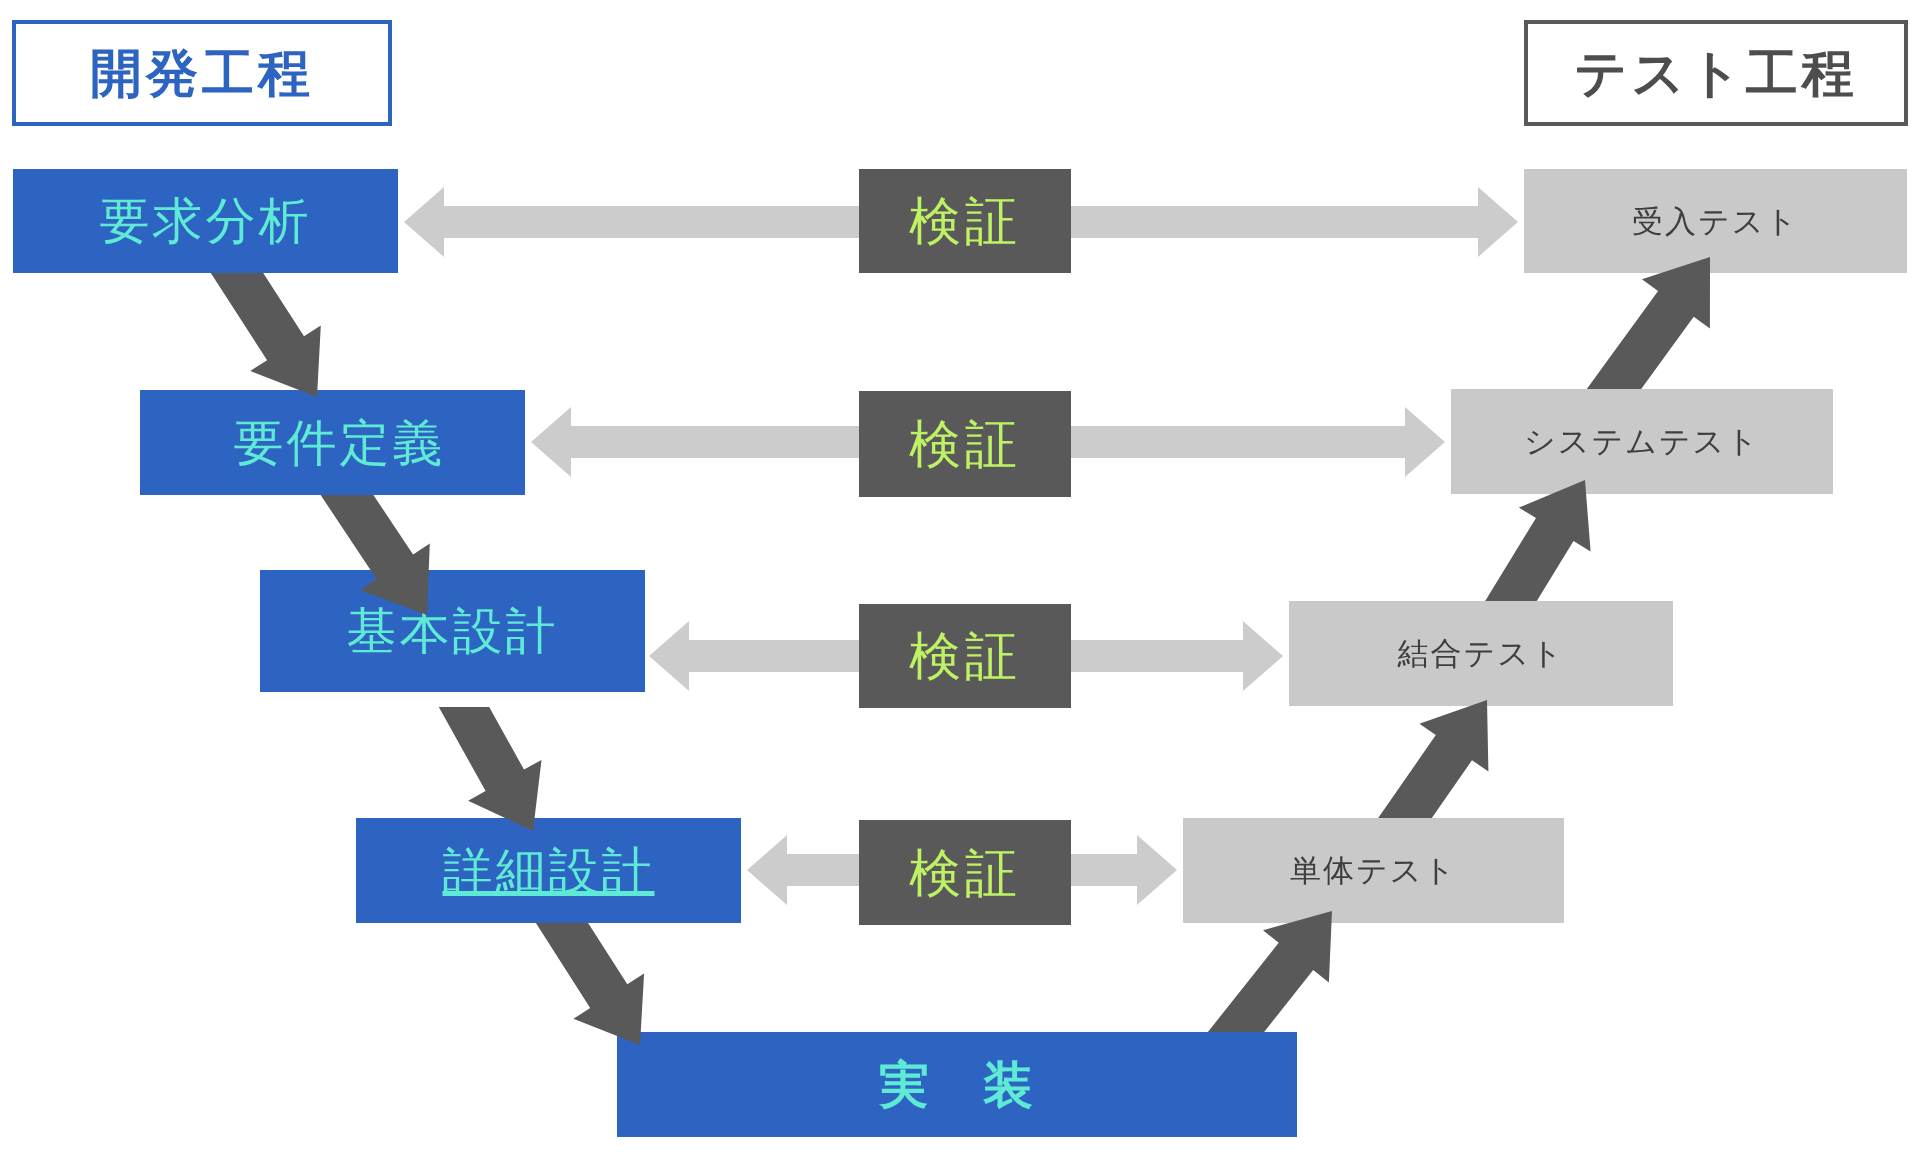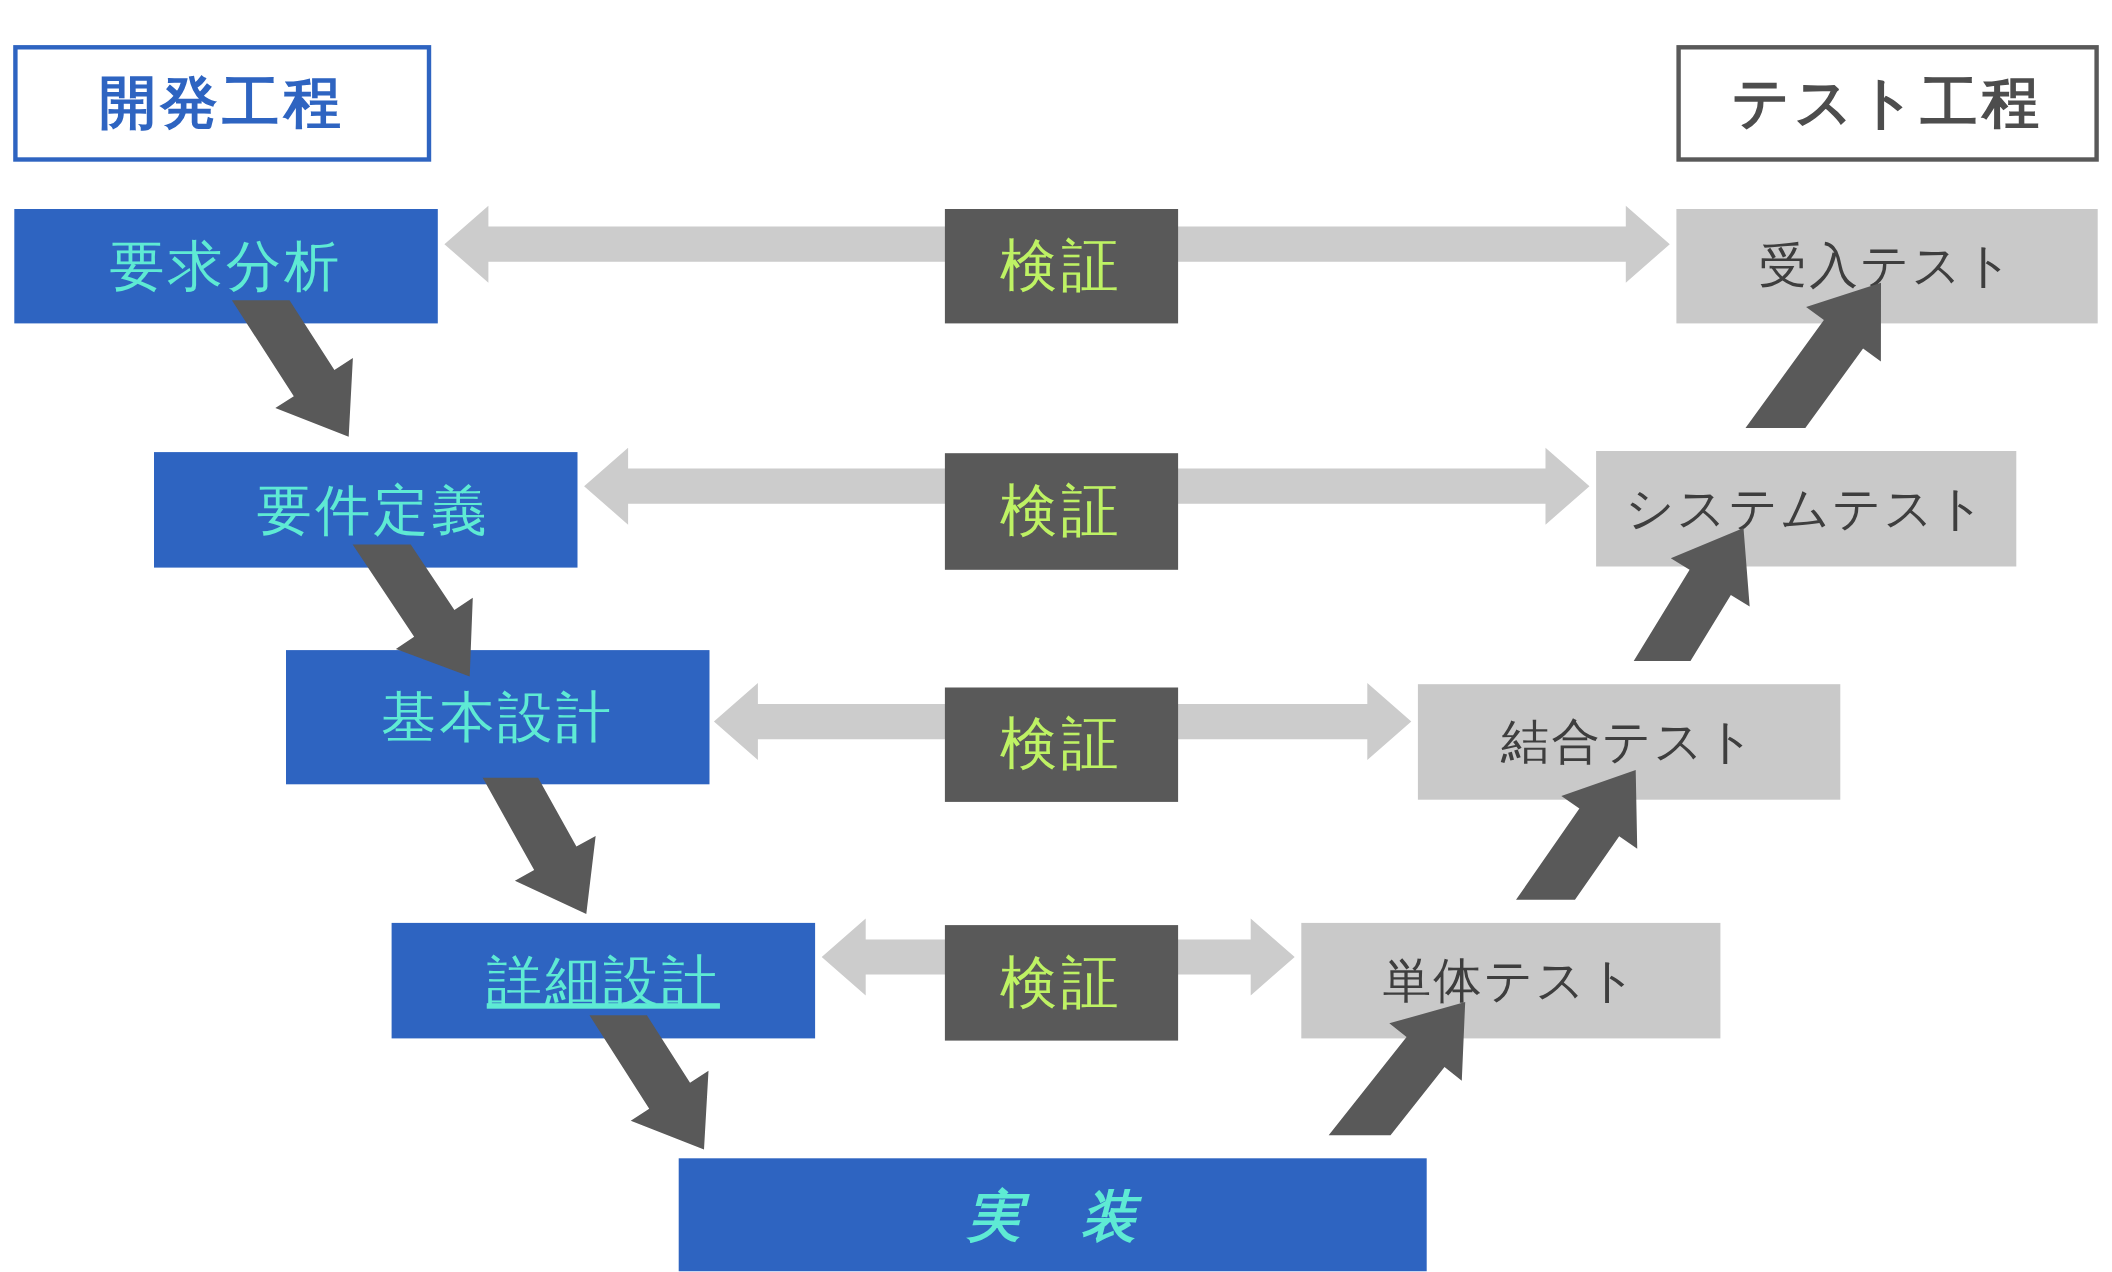--- a/index.html
+++ b/index.html
@@ -2,24 +2,24 @@
 <html><head>
 <meta charset="utf-8">
 <style>
   html,body{margin:0;padding:0;background:#ffffff;}
   .canvas{position:relative;width:1920px;height:1156px;background:#ffffff;
           font-family:"Liberation Sans","DejaVu Sans",sans-serif;overflow:hidden;}
   svg.layer{position:absolute;left:0;top:0;}
   #under-layer{z-index:0;}
   #over-layer{z-index:2;pointer-events:none;}
   .box{position:absolute;display:flex;align-items:center;justify-content:center;
-       box-sizing:border-box;line-height:1;white-space:nowrap;z-index:1;margin-top:21px;}
+       box-sizing:border-box;line-height:1;white-space:nowrap;z-index:1;}
   .blue-box{background:var(--blue);color:#5eead4;font-size:50px;letter-spacing:3px;}
-  .impl-box{font-weight:bold;letter-spacing:2px;font-style:italic;}
-  .gray-box{background:var(--boxgray);color:var(--testtext);font-size:44px;letter-spacing:2px;}
+  .impl-box{font-weight:bold;letter-spacing:2px;}
+  .gray-box{background:var(--boxgray);color:var(--testtext);font-size:31px;letter-spacing:2px;}
   .verify-box{background:var(--dark);color:#bef264;font-size:52px;letter-spacing:4px;}
   .hdr{background:#ffffff;font-weight:bold;font-size:52px;letter-spacing:4px;}
   .hdr-dev{border:4px solid var(--blue);color:var(--blue);}
   .hdr-test{border:4px solid var(--dark);color:var(--hdrgray);}
 </style>
 </head>
 <body>
 
 <div class="canvas" style="--blue: #2E64C1; --dark: #595959; --boxgray: #C9C9C9; --testtext: #3E3E3E; --hdrgray: #4D4D4D;">
 

